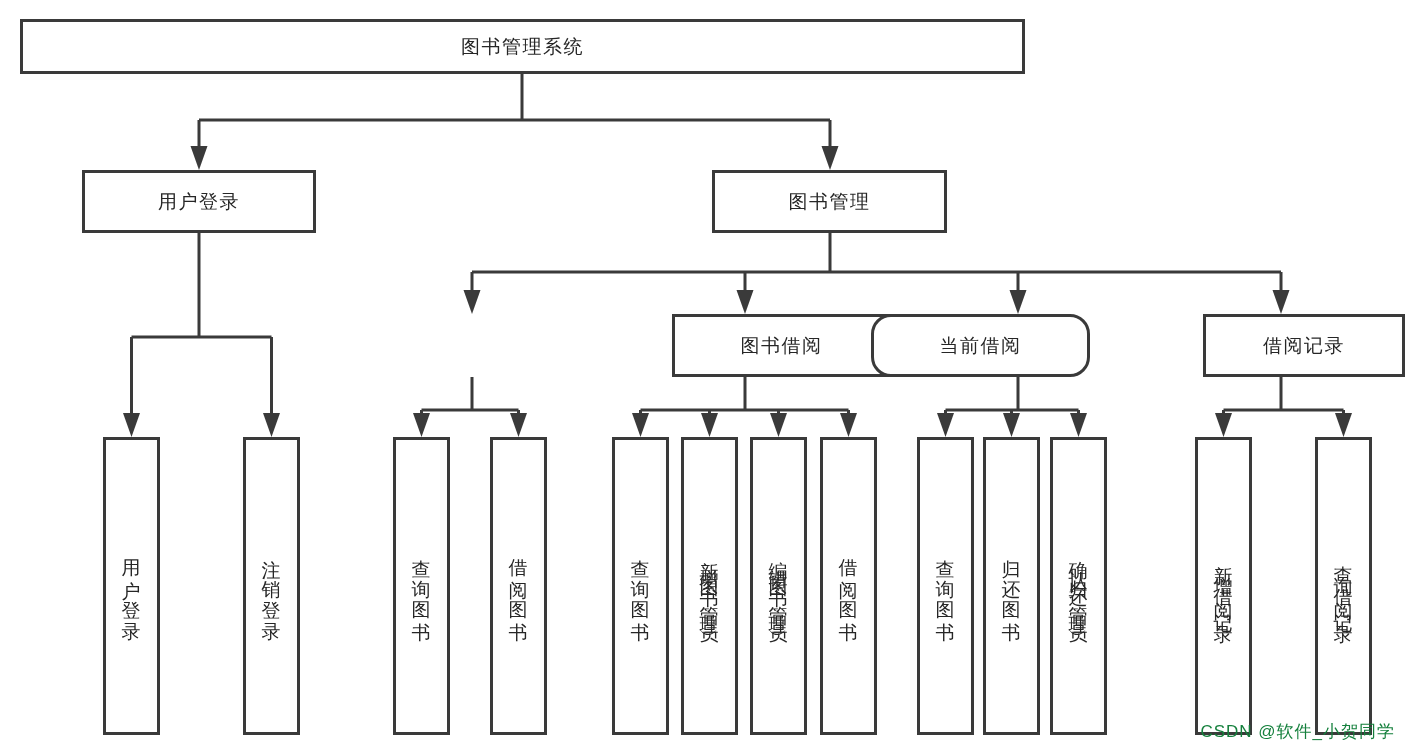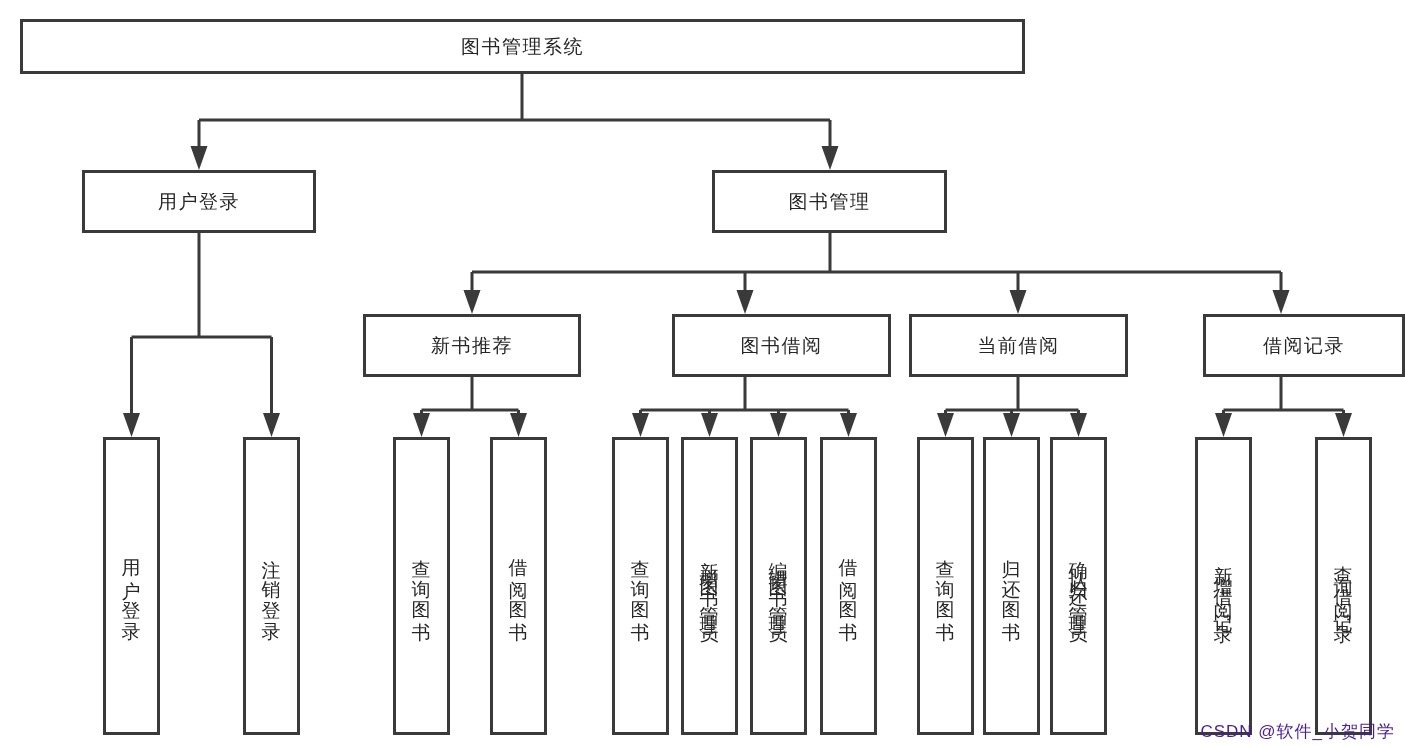--- a/index.html
+++ b/index.html
@@ -25,32 +25,32 @@
     font-size:19px;
     line-height:1;
     white-space:nowrap;
   }
   .vs4 { letter-spacing:21px; }
   .vs6 { letter-spacing:12px; }
   .vsL { letter-spacing:9px; }
   #watermark {
     position:absolute;
     right:10px; bottom:4px;
-    color:#4c1d95;
+    color:#15803d;
     font-size:17px;
     letter-spacing:1px;
     white-space:nowrap;
   }
   
   #n-root { left:20px;  top:13px;  width:1005px; height:55px;margin-top:6px; }
   #n-login{ left:82px;  top:170px; width:234px;  height:63px; }
   #n-mgmt { left:712px; top:170px; width:235px;  height:63px;font-family:Liberation Mono, monospace; }
   #n-rec  { left:363px; top:314px; width:218px;  height:63px; }
   #n-bor  { left:672px; top:314px; width:219px;  height:63px;text-align:center; }
-  #n-cur  { left:909px; top:314px; width:219px;  height:63px; }
+  #n-cur  { left:871px; top:314px; width:219px;  height:63px;border-radius:20px; }
   #n-hist { left:1172px;top:314px; width:202px;  height:63px;margin-left:31px; }
   .leaf   { top:437px; width:57px; height:298px; }
   #l1 { left:103px; } #l2 { left:243px; }
   #l3 { left:393px; } #l4 { left:490px; }
   #l5 { left:612px; } #l6 { left:681px; } #l7 { left:750px; } #l8 { left:820px; }
   #l9 { left:917px; } #l10{ left:983px; } #l11{ left:1050px; }
   #l12{ left:1195px;} #l13{ left:1315px; }
 </style>
 </head>
 <body>
@@ -101,23 +101,20 @@
     <span>图书管理系统</span>
   </div>
 
   <div class="node node-h" id="n-login">
     <span>用户登录</span>
   </div>
   <div class="node node-h" id="n-mgmt">
     <span>图书管理</span>
   </div>
 
-  <div class="node node-h" id="n-rec">
-    <span>新书推荐</span>
-  </div>
   <div class="node node-h" id="n-bor">
     <span>图书借阅</span>
   </div>
   <div class="node node-h" id="n-cur">
     <span>当前借阅</span>
   </div>
   <div class="node node-h" id="n-hist">
     <span>借阅记录</span>
   </div>
 

